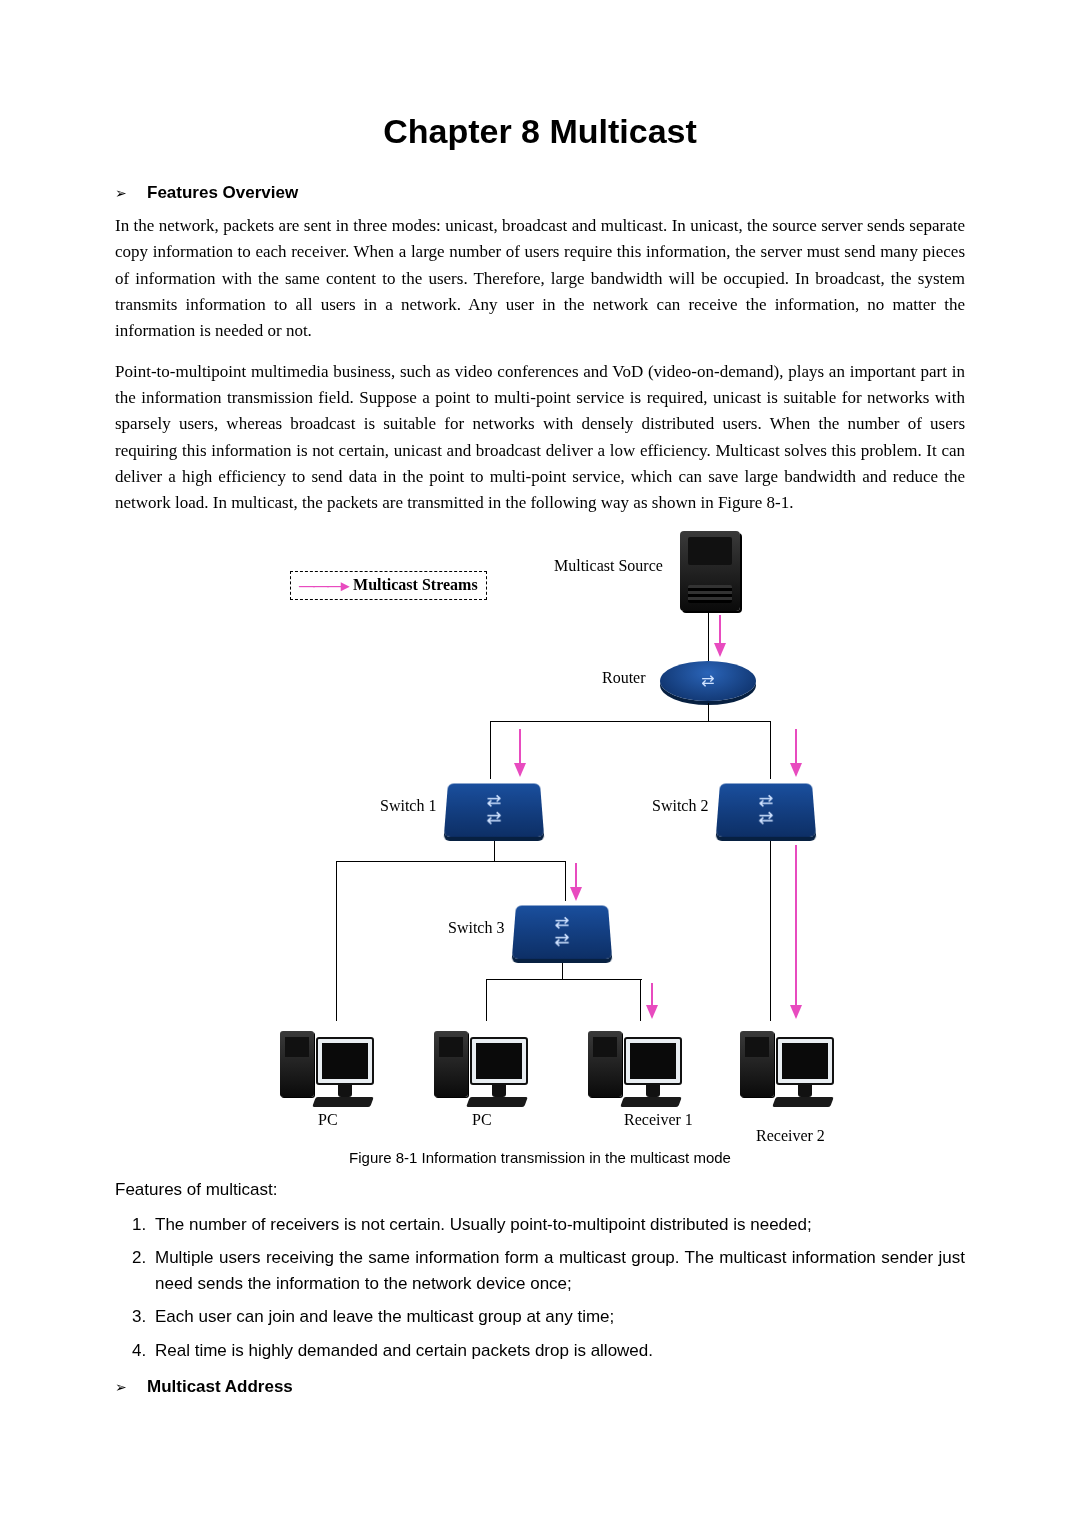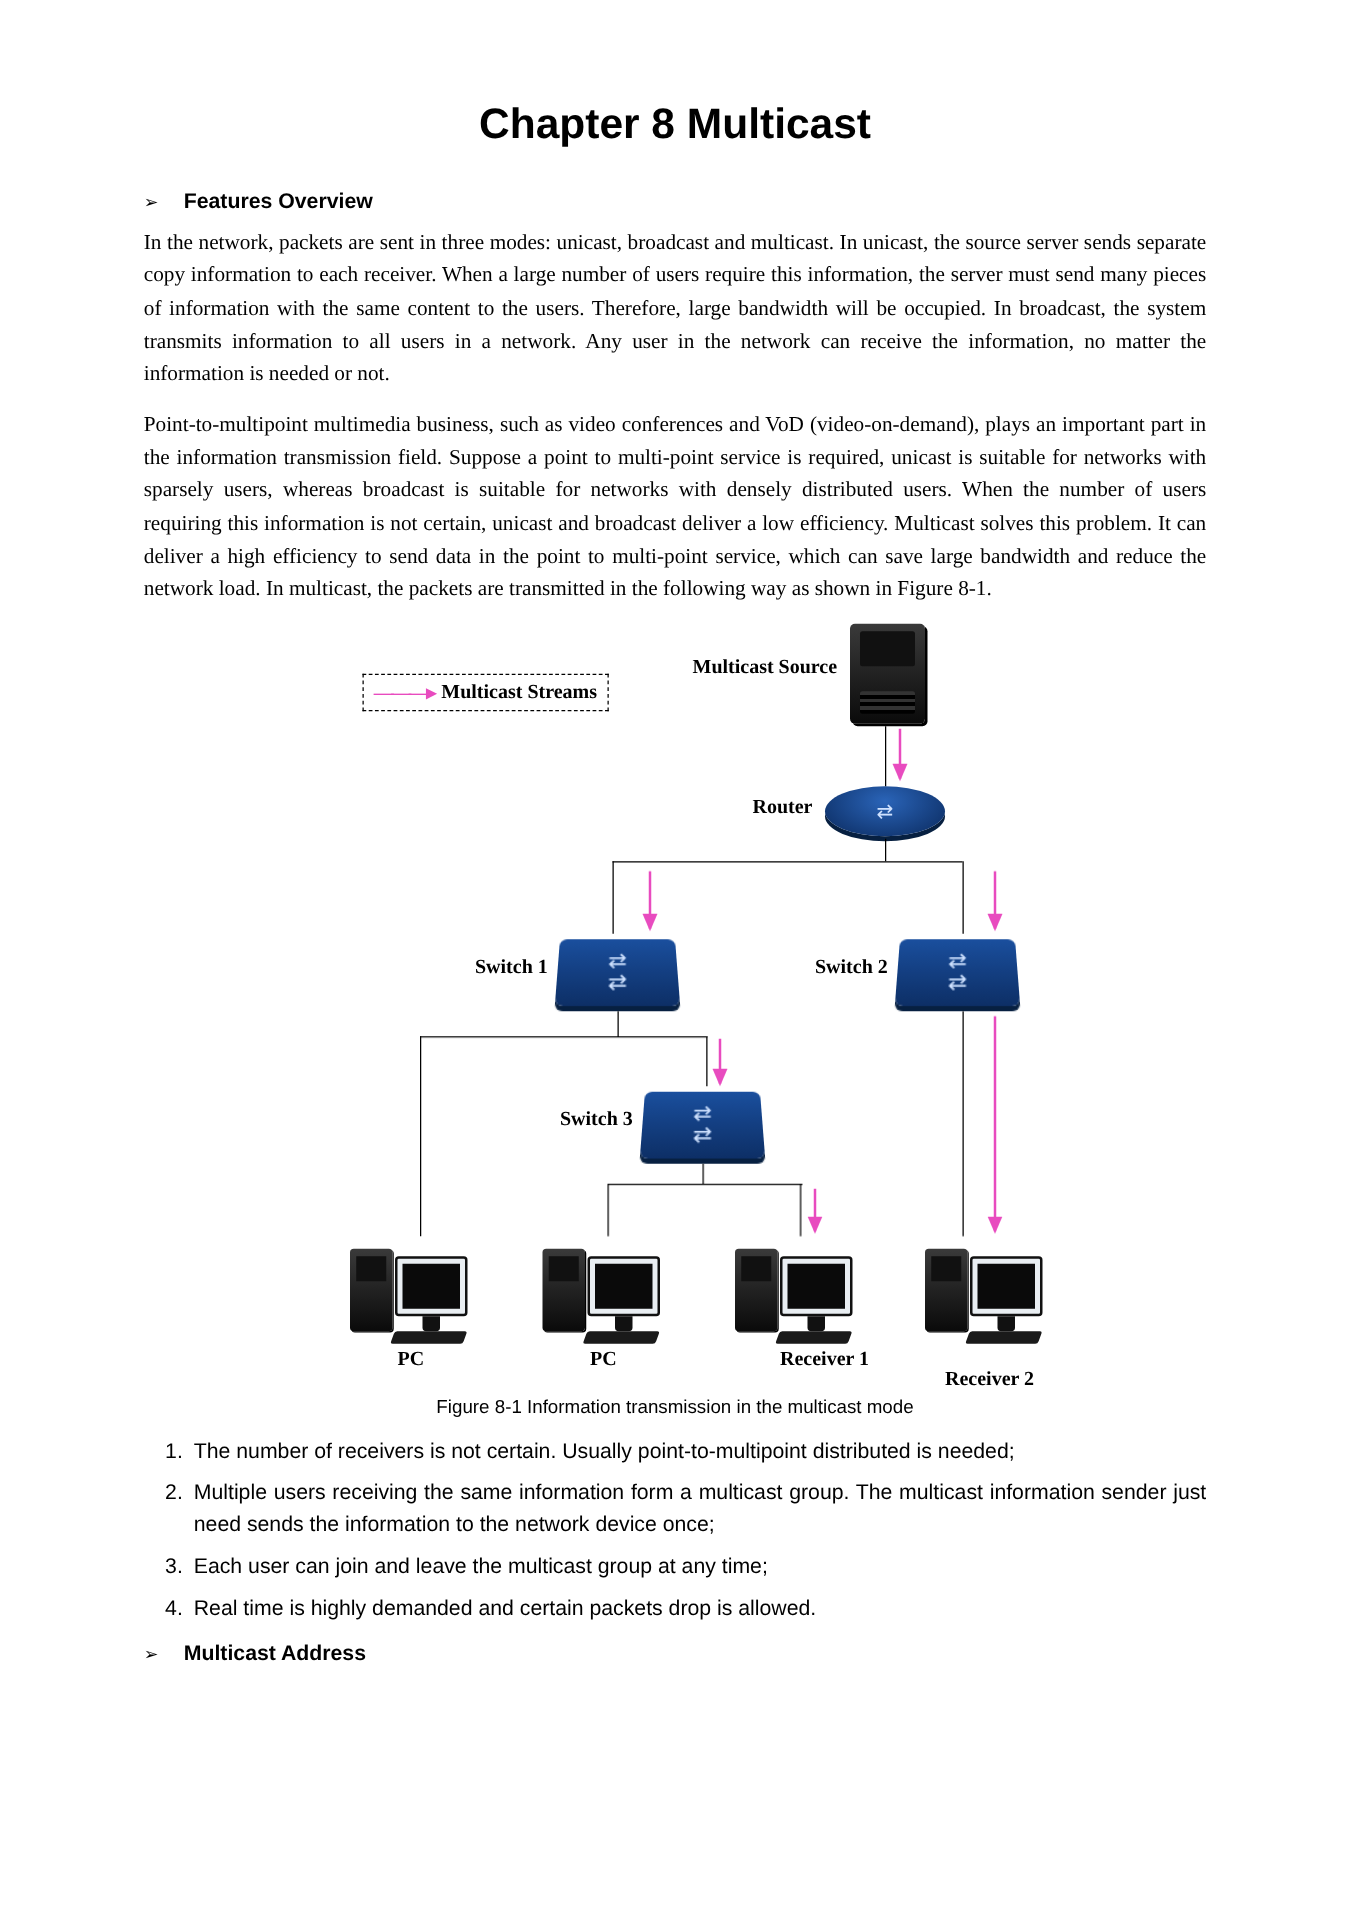--- a/index.html
+++ b/index.html
@@ -6,21 +6,21 @@
     margin: 0;
     padding: 0;
     background: #fff;
     font-family: Arial, Helvetica, sans-serif;
     color: #000;
     width: 1080px;
   }
   .page {
     width: 850px;
     margin: 0 auto;
-    padding: 80px 0 40px 0;
+    padding: 112px 0 40px 0;
   }
   .chapter-title {
     text-align: center;
     font-size: 34px;
     font-weight: bold;
     margin-bottom: 32px;
   }
   .bullet-line {
     display: flex;
     align-items: baseline;
@@ -73,21 +73,21 @@
     margin: 8px auto 0 auto;
   }
   .diagram {
     position: relative;
     width: 640px;
     height: 600px;
   }
   .dev-label {
     position: absolute;
     font-family: "Times New Roman", serif;
-    font-weight: bold;
+    font-weight: normal;
     font-size: 16px;
     white-space: nowrap;
   }
   .switch {
     position: absolute;
     width: 96px;
     height: 56px;
   }
   .switch-body {
     width: 100%; height: 100%;
@@ -335,20 +335,21 @@
         <line x1="432" y1="452" x2="432" y2="486" stroke="#e84bbf" stroke-width="2" marker-end="url(#ah)"></line>
 
         <line x1="576" y1="314" x2="576" y2="486" stroke="#e84bbf" stroke-width="2" marker-end="url(#ah)"></line>
       </svg>
 
     </div>
   </div>
 
   <div class="figure-caption">Figure 8-1 Information transmission in the multicast mode</div>
 
+  <div class="features-intro">Features of multicast:</div>
 
   <ol class="features">
     <li>The number of receivers is not certain. Usually point-to-multipoint distributed is needed;</li>
     <li>Multiple users receiving the same information form a multicast group. The multicast information sender just need sends the information to the network device once;</li>
     <li>Each user can join and leave the multicast group at any time;</li>
     <li>Real time is highly demanded and certain packets drop is allowed.</li>
   </ol>
 
   <div class="bullet-line">
     <span class="bullet-arrow">➢</span>

